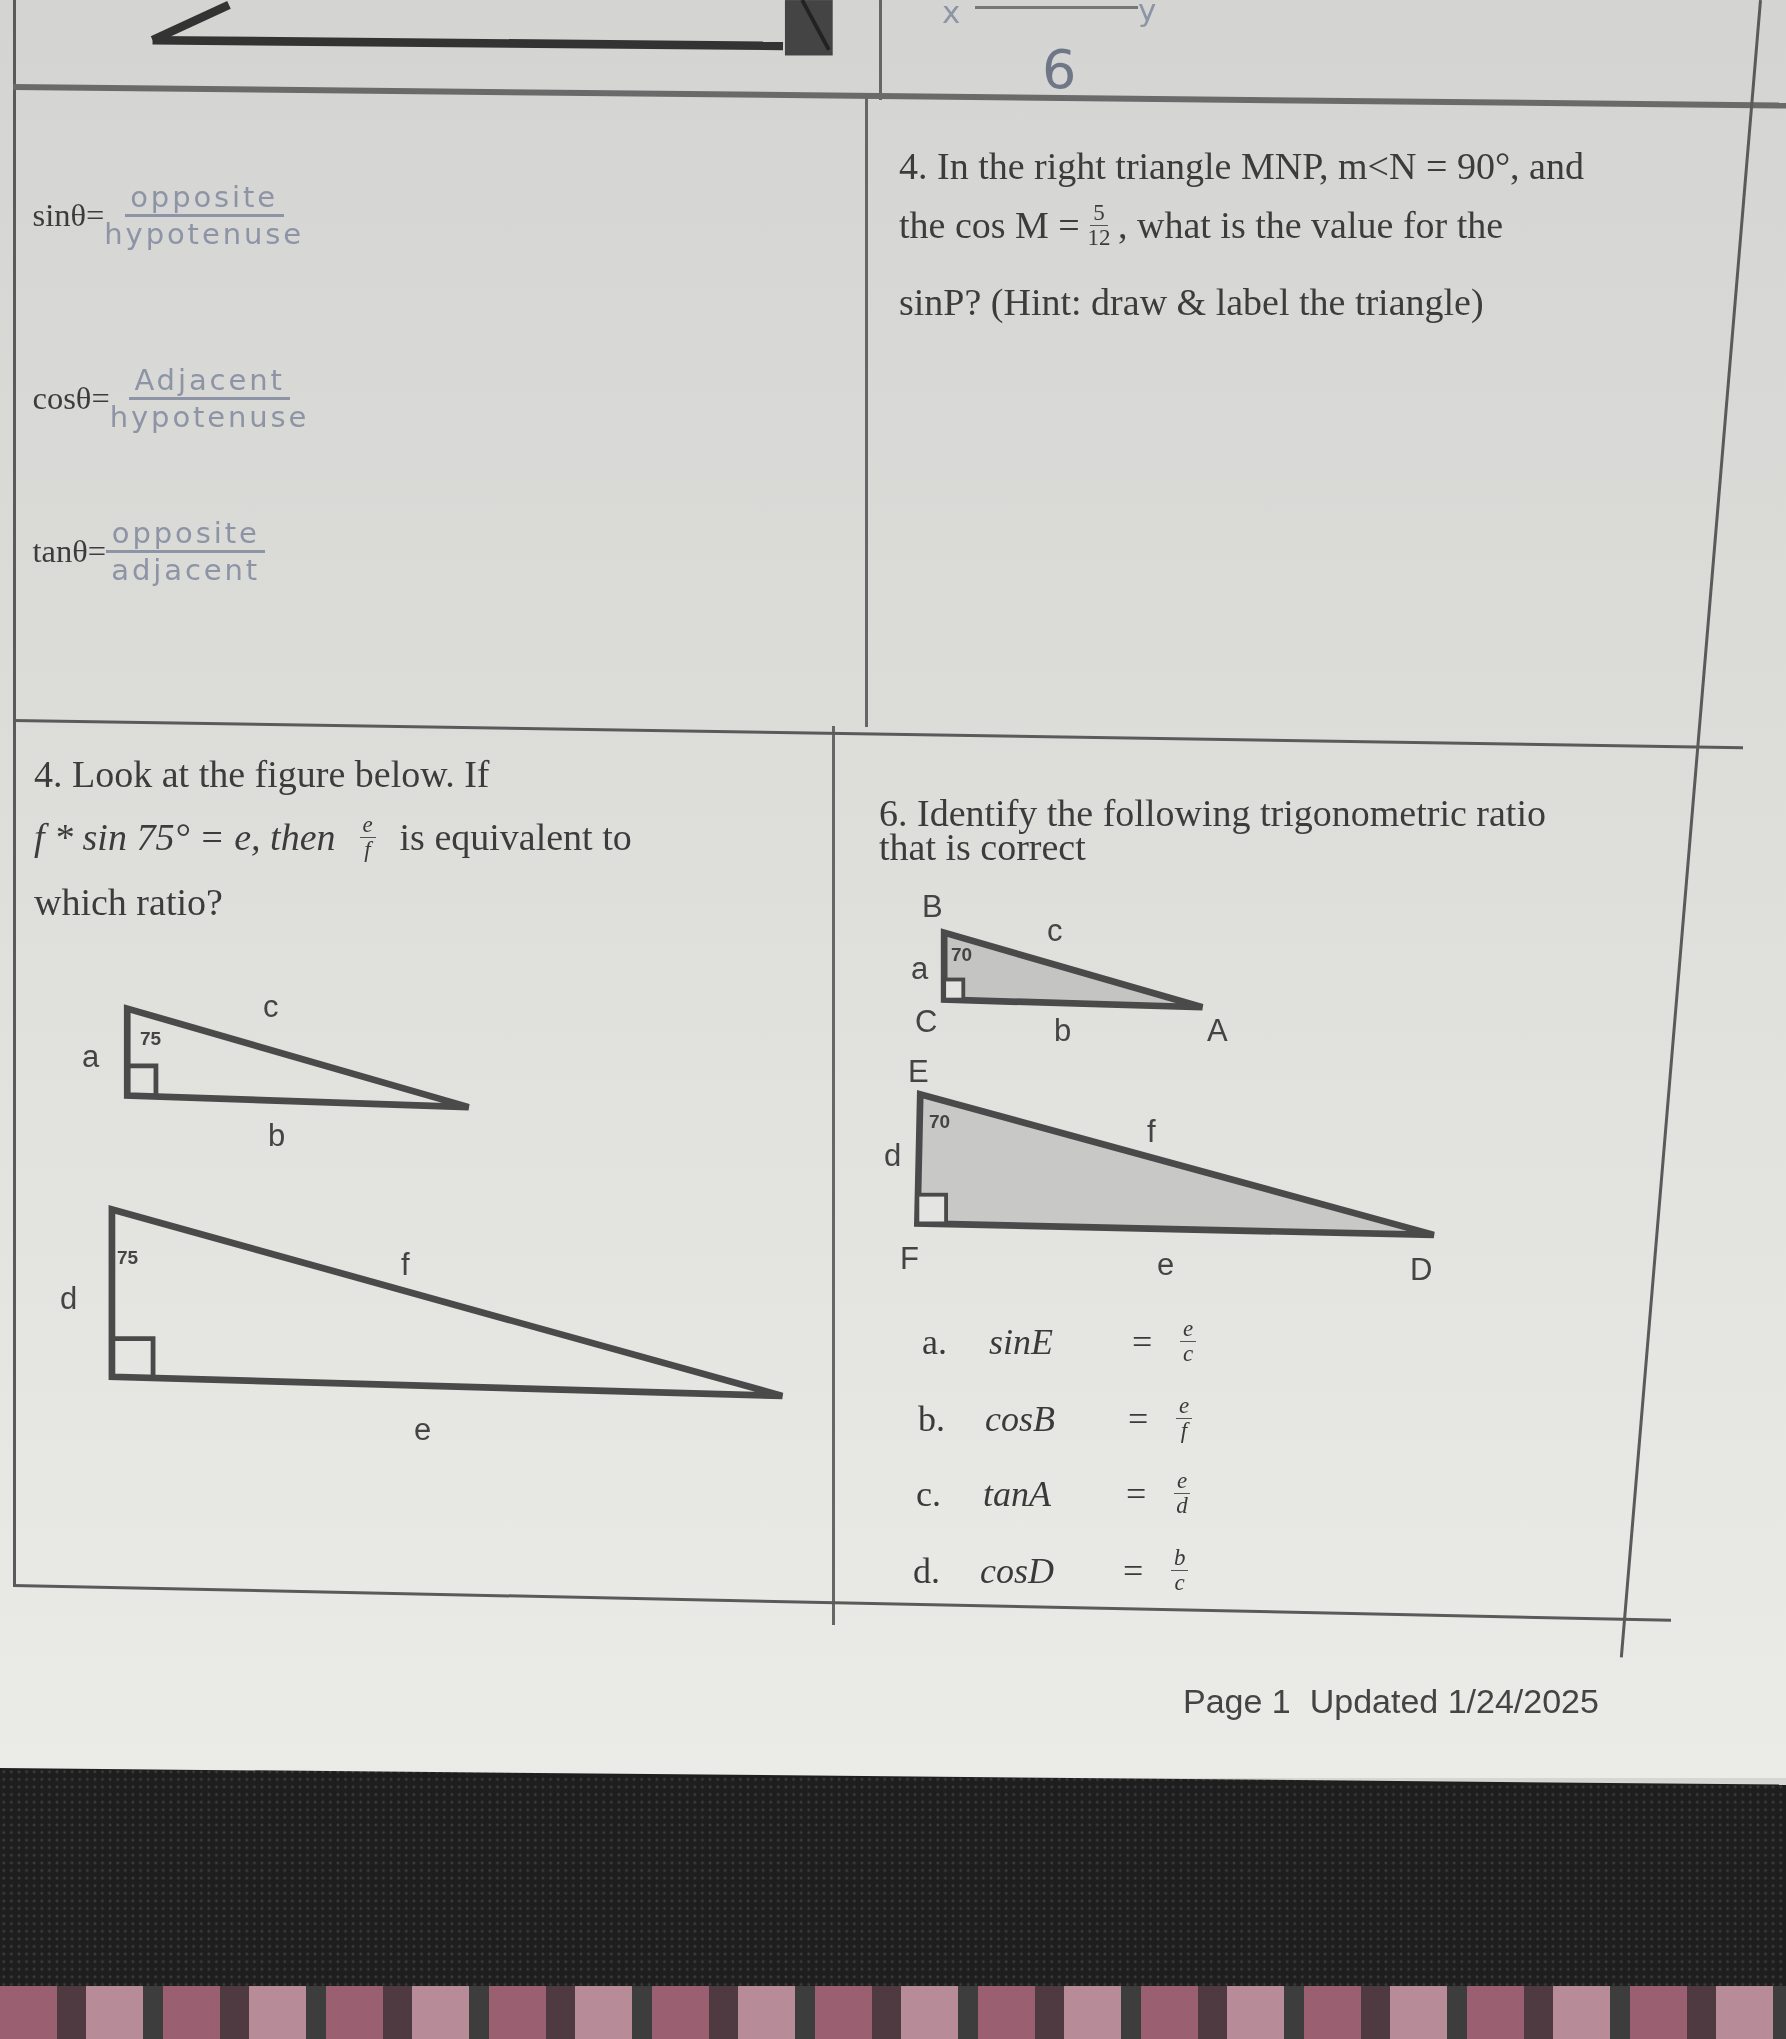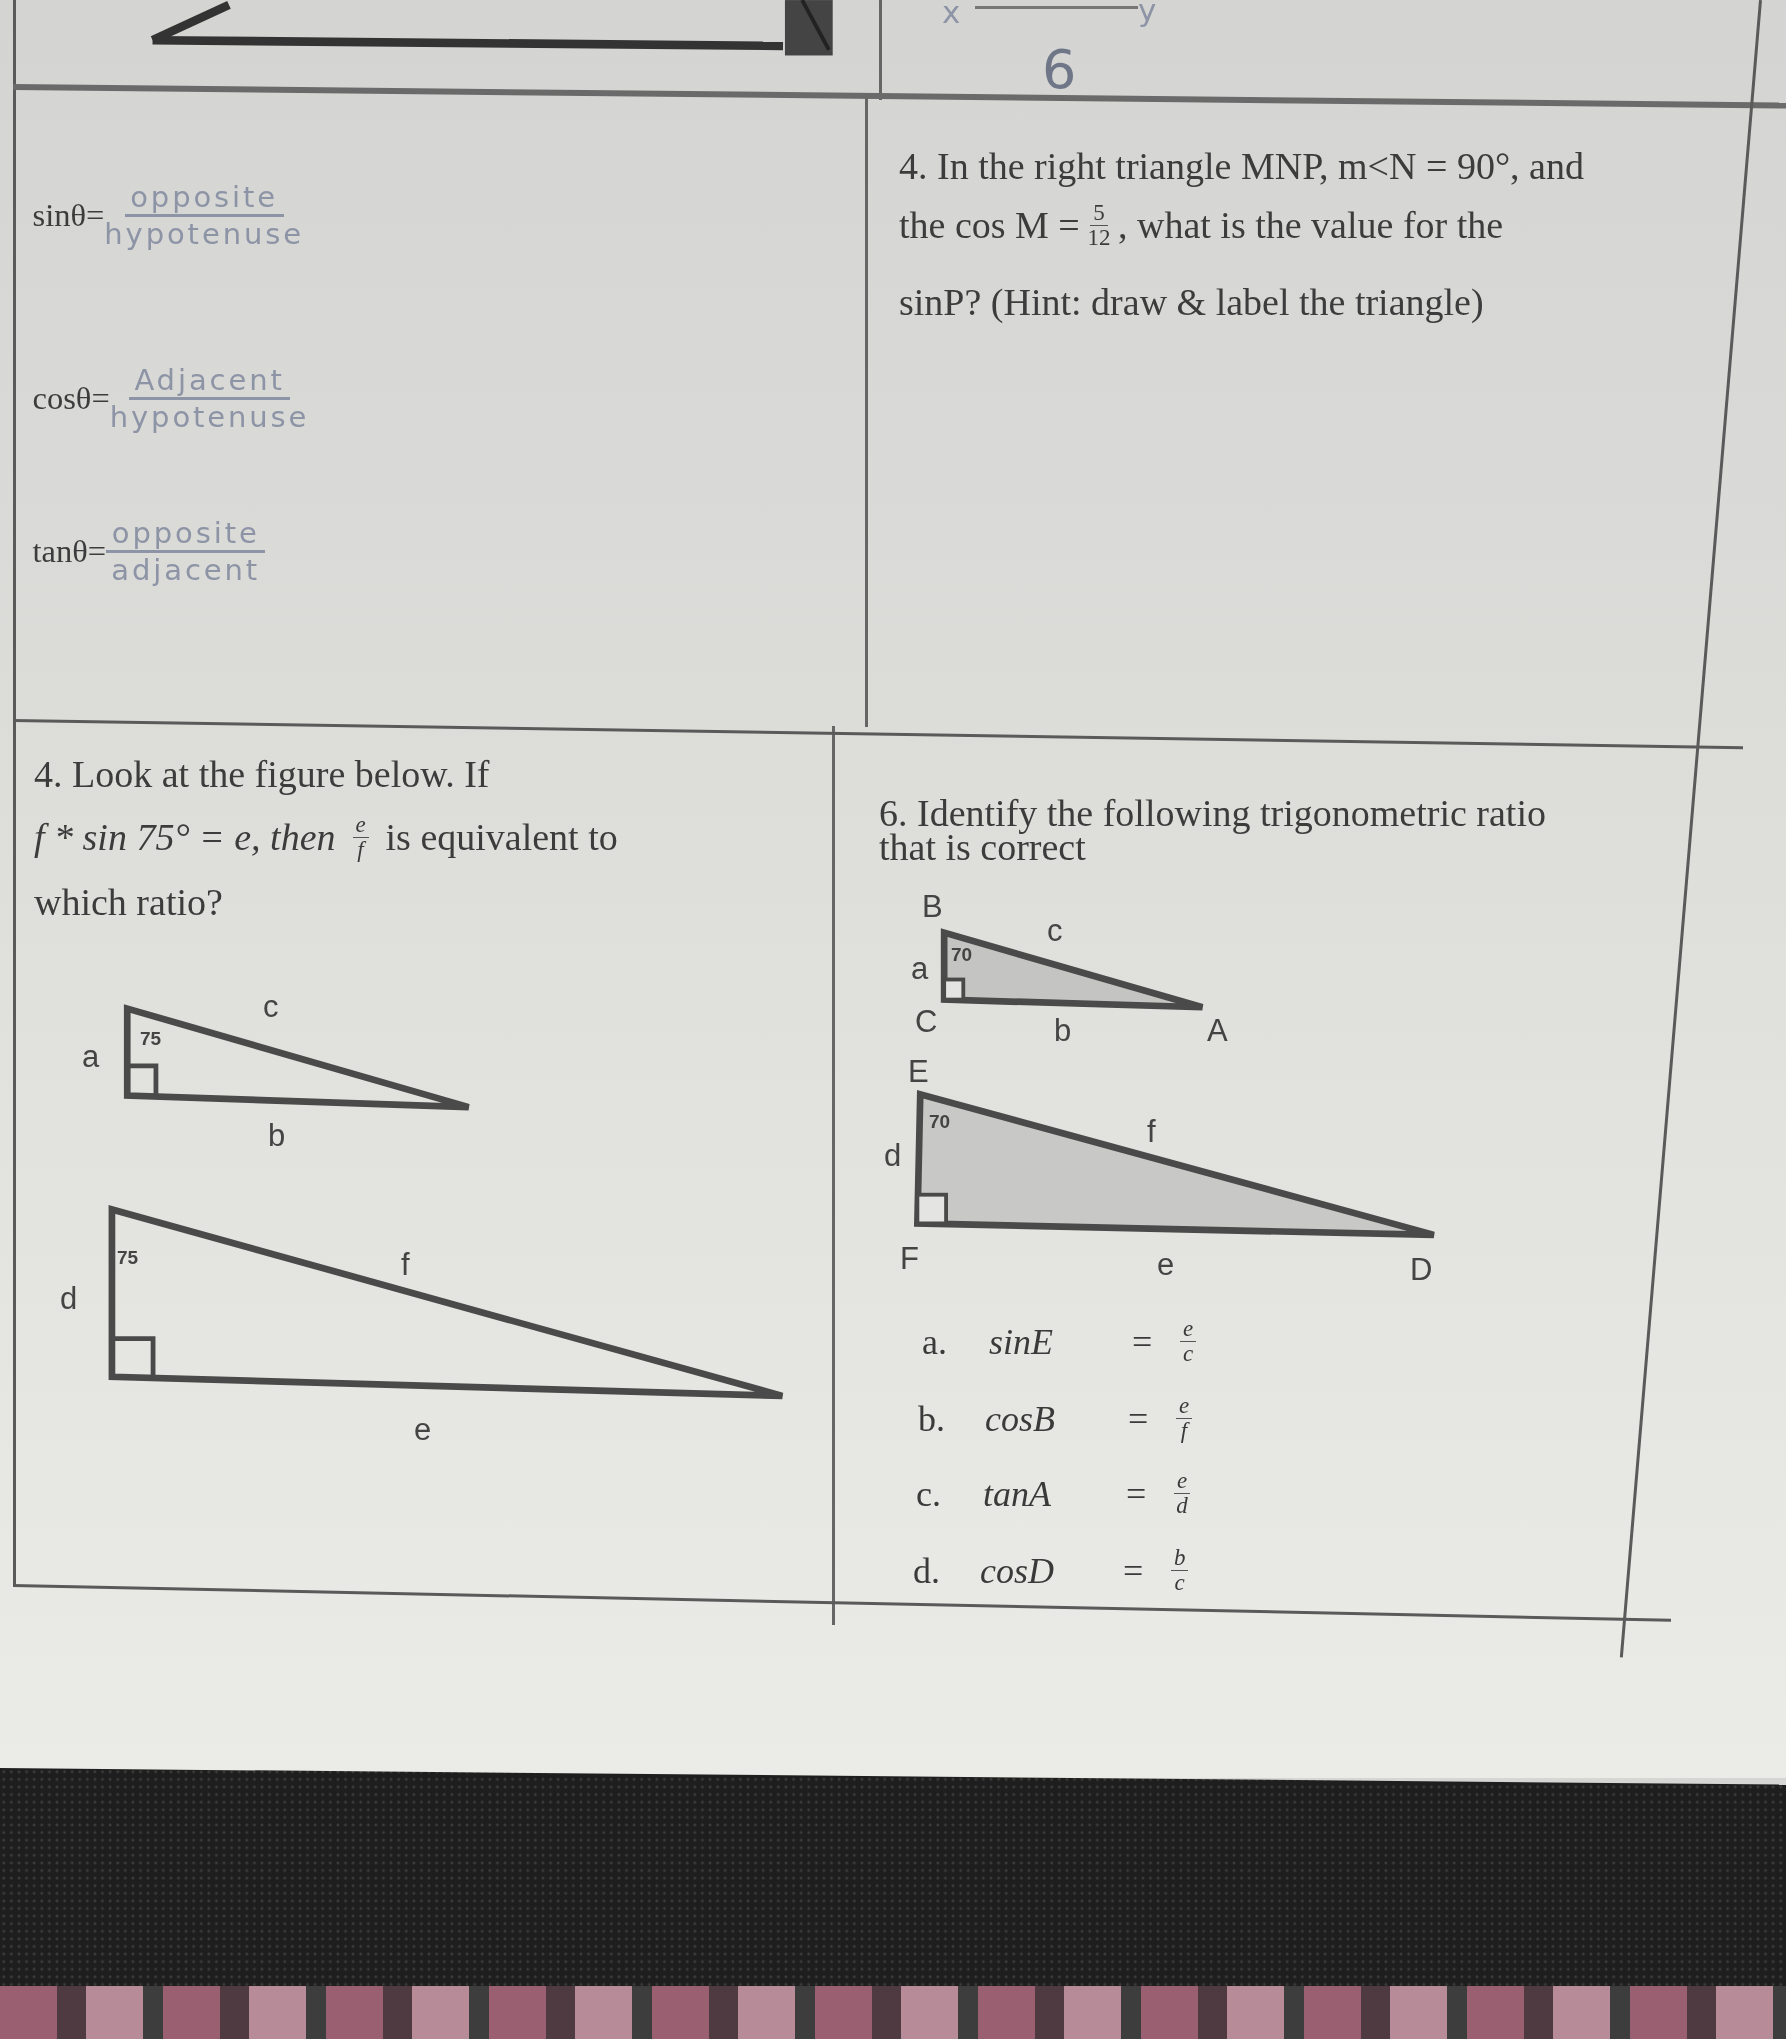--- a/index.html
+++ b/index.html
@@ -89,21 +89,21 @@
     <span class="small-frac">
       <span class="n">5</span>
       <span>12</span>
     </span>
     <span>, what is the value for the</span>
   </div>
   <div class="cell q" style="left:899px;top:279px">sinP? (Hint: draw &amp; label the triangle)</div>
   <div class="cell" style="left:899px;top:344px;width:841px;height:354px"></div>
 
   <div class="cell q" style="left:34px;top:751px">4. Look at the figure below. If</div>
-  <div class="cell q" style="left:34px;top:813px;display:flex;align-items:center;gap:17px">
+  <div class="cell q" style="left:34px;top:813px;display:flex;align-items:center;gap:24px">
     <span style="font-style:italic">f * sin 75° = e, then</span>
     <span class="small-frac" style="font-style:italic">
       <span class="n">e</span>
       <span>f</span>
     </span>
     <span>is equivalent to</span>
   </div>
   <div class="cell q" style="left:34px;top:879px">which ratio?</div>
 
   <svg style="position:absolute;left:0;top:956px" width="813" height="526" viewBox="0 0 850 550">
@@ -176,17 +176,20 @@
   <div class="eq-row" style="left:913px;top:1546px">
     <span class="lbl">d.</span>
     <span class="fn">cosD</span>
     <span class="eqs">=</span>
     <span class="small-frac" style="font-style:italic">
       <span class="n">b</span>
       <span>c</span>
     </span>
   </div>
 
+  <div class="footer" style="left:1183px;top:1682px">
+    <span>Page 1</span>&nbsp;&nbsp;<span>Updated 1/24/2025</span>
+  </div>
 </div>
 
 <div class="desk"></div>
 <div class="rug"></div>
 
 
 </body></html>

